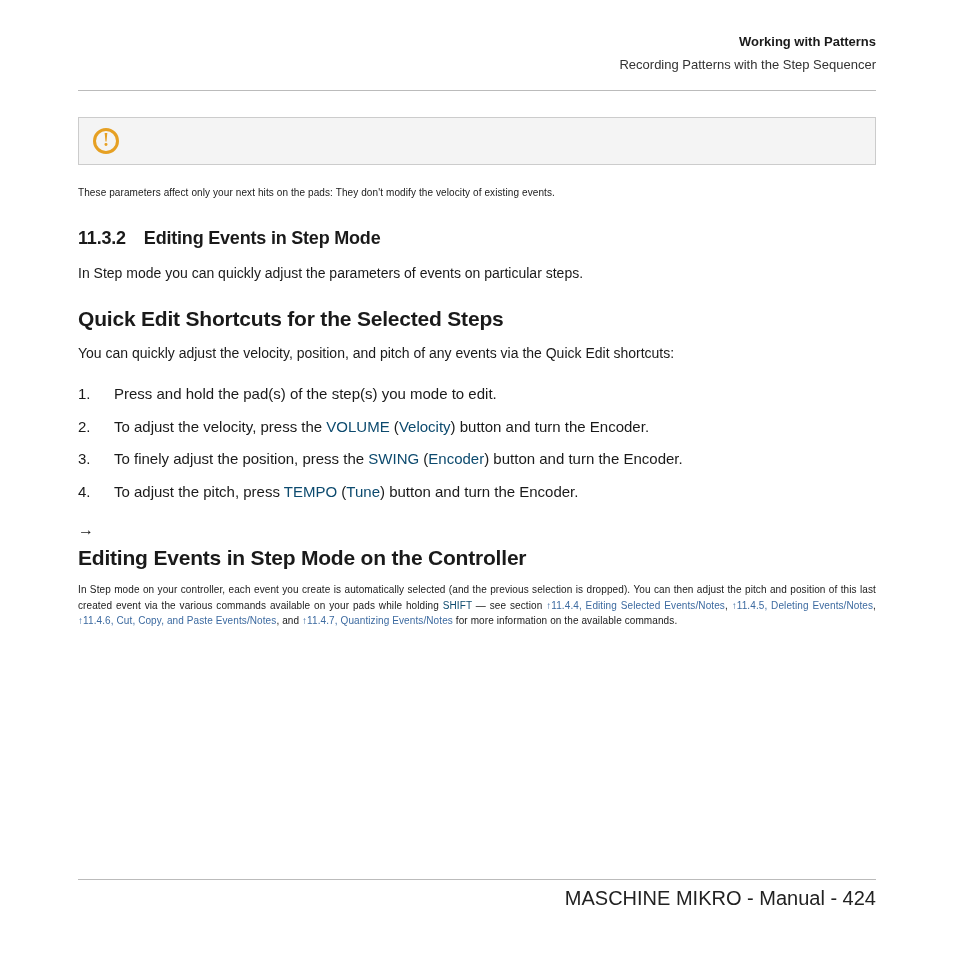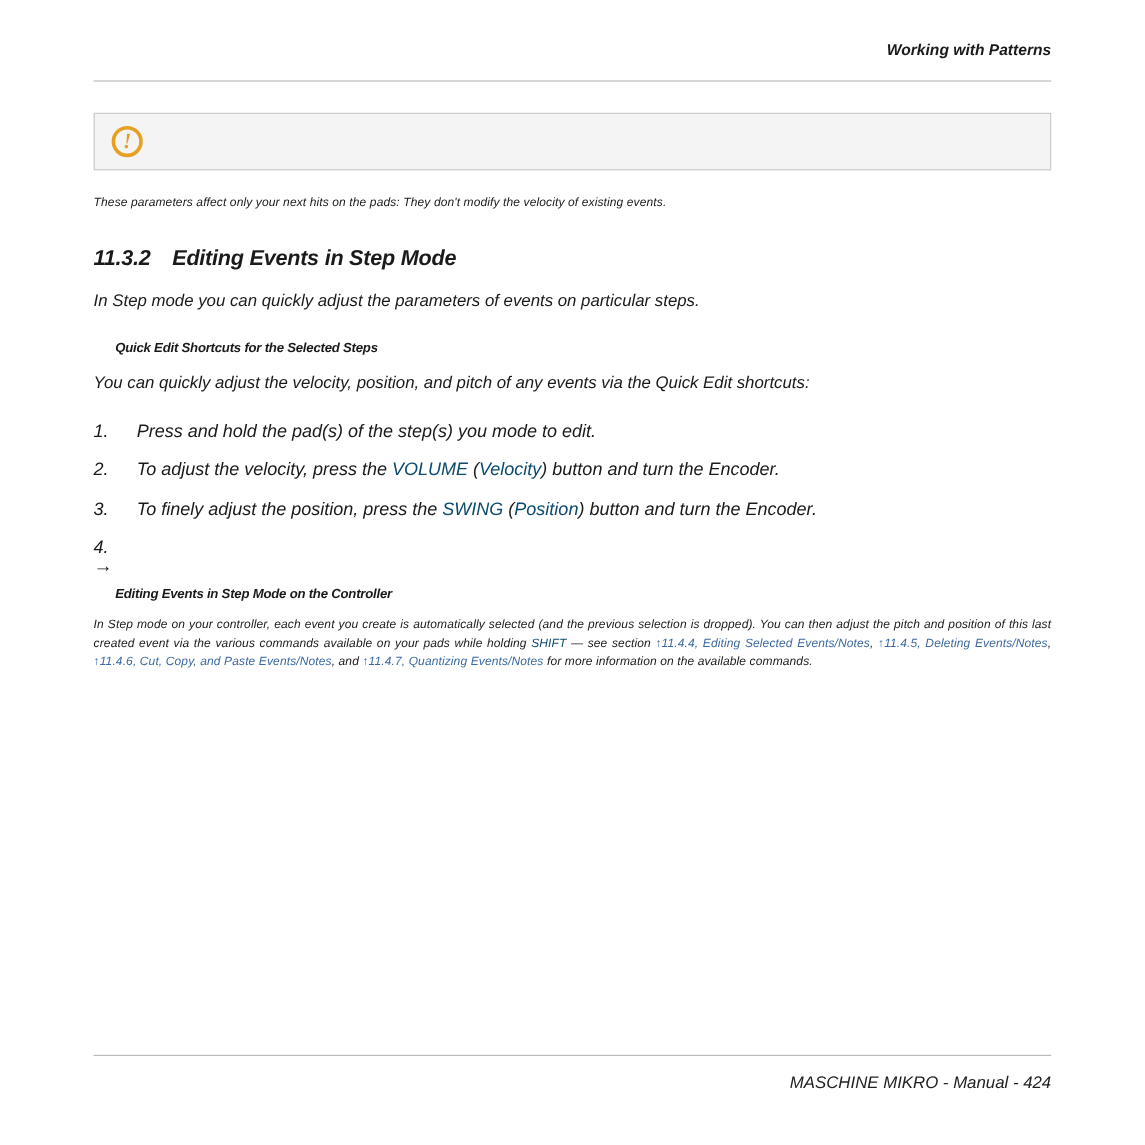--- a/index.html
+++ b/index.html
@@ -1,15 +1,15 @@
 <!DOCTYPE html>
 <html><head>
 <meta charset="utf-8">
 <style>
-  * { box-sizing: border-box; margin: 0; padding: 0; font-style: italic; }
+  * { box-sizing: border-box; margin: 0; padding: 0; }
   body {
     width: 954px;
     height: 954px;
     background: #fff;
     font-family: Arial, Helvetica, sans-serif;
     color: #1a1a1a;
     position: relative;
   }
   .page {
     padding: 32px 78px 0 78px;
@@ -53,23 +53,23 @@
     letter-spacing: 0.1px;
   }
   .section-heading {
     font-size: 18px;
     font-weight: bold;
     margin: 28px 0 14px 0;
     letter-spacing: -0.2px;
   }
   .section-heading .num { margin-right: 18px; }
   .sub-heading {
-    font-size: 11px;
+    font-size: 21px;
     font-weight: bold;
-    margin: 22px 0 12px 18px;
+    margin: 22px 0 12px 0;
     letter-spacing: -0.2px;
   }
   .intro {
     font-size: 14px;
     line-height: 1.55;
     text-align: justify;
     margin-bottom: 14px;
   }
   ol.steps {
     font-size: 15px;
@@ -102,31 +102,32 @@
   .footer-line {
     position: absolute;
     left: 78px; right: 78px;
     bottom: 74px;
     border-top: 1px solid #bbb;
   }
   .footer {
     position: absolute;
     right: 78px;
     bottom: 44px;
-    font-size: 14px;
+    font-size: 20px;
     color: #222;
   }
 </style>
 </head>
 <body>
 
 <div class="page">
 
   <div class="header">
     <div class="header-title">Working with Patterns</div>
+    <div class="header-sub">Recording Patterns with the Step Sequencer</div>
   </div>
 
   <div class="alert-box">
     <span class="alert-icon-wrap">
       <span class="alert-icon">!</span>
     </span>
   </div>
 
   <p class="para">These parameters affect only your next hits on the pads: They don't modify the velocity of existing events.</p>
 
@@ -144,24 +145,25 @@
     <li>
       <span class="li-num">1.</span>
       <span>Press and hold the pad(s) of the step(s) you mode to edit.</span>
     </li>
     <li>
       <span class="li-num">2.</span>
       <span><span>To adjust the velocity, press the </span><span class="kw">VOLUME</span><span> (</span><span class="kw">Velocity</span><span>) button and turn the Encoder.</span></span>
     </li>
     <li>
       <span class="li-num">3.</span>
-      <span><span>To finely adjust the position, press the </span><span class="kw">SWING</span><span> (</span><span class="kw">Position</span><span>) button and turn the Encoder.</span></span>
+      <span><span>To finely adjust the position, press the </span><span class="kw">SWING</span><span> (</span><span class="kw">Encoder</span><span>) button and turn the Encoder.</span></span>
     </li>
     <li>
       <span class="li-num">4.</span>
+      <span><span>To adjust the pitch, press </span><span class="kw">TEMPO</span><span> (</span><span class="kw">Tune</span><span>) button and turn the Encoder.</span></span>
     </li>
   </ol>
 
   <div class="arrow-line">
     <span class="arrow">→</span>
   </div>
 
   <h3 class="sub-heading">Editing Events in Step Mode on the Controller</h3>
 
   <p class="para" style="margin-bottom:16px;">

